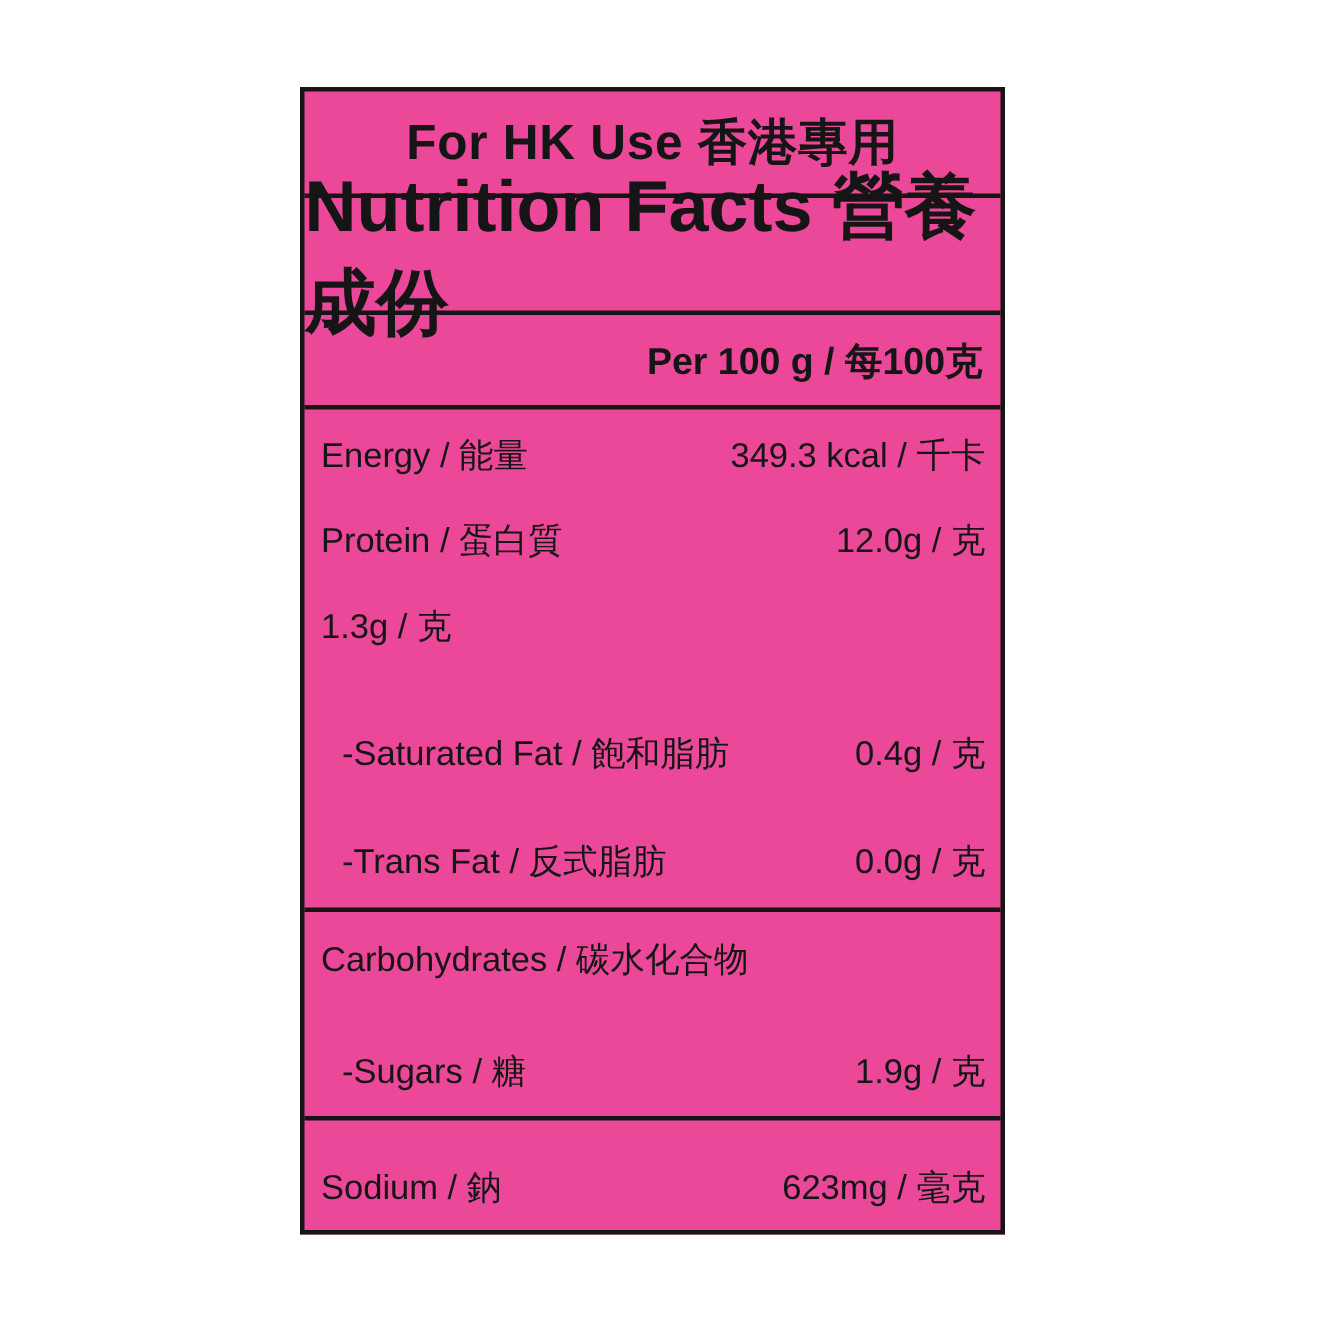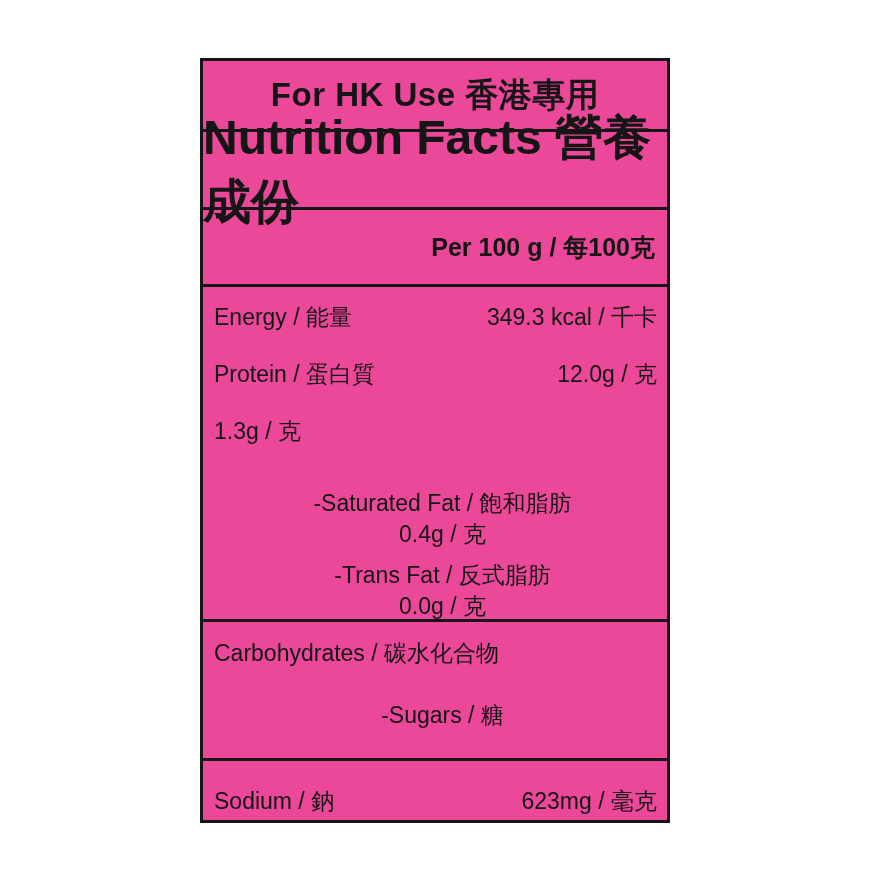--- a/index.html
+++ b/index.html
@@ -37,21 +37,21 @@
     font-size: 33px;
     font-weight: bold;
     letter-spacing: 0.5px;
   }
   .label-title {
     height: 78px;
     font-size: 48px;
     font-weight: bold;
   }
   .serving-row {
-    height: 77px;
+    height: 63px;
     font-size: 25px;
     font-weight: bold;
     justify-content: flex-end;
     padding-right: 12px;
   }
   .section {
     border-bottom: 3px solid #151515;
     flex: none;
     box-sizing: border-box;
   }
@@ -69,21 +69,21 @@
     height: 57px;
     display: flex;
     align-items: center;
     justify-content: space-between;
     padding: 0 10px 0 11px;
     font-size: 23px;
     box-sizing: border-box;
   }
   .nrow .nname { white-space: nowrap; }
   .nrow .nval  { white-space: nowrap; text-align: right; }
-  .nrow.indent { padding-left: 25px; flex-direction: column; }
+  .nrow.indent { padding-left: 25px; }
   .mt-2  { margin-top: 2px; }
   .mt-3  { margin-top: 3px; }
   .mt-15 { margin-top: 15px; }
   .mt-18 { margin-top: 18px; }
   .mt-28 { margin-top: 28px; }
 </style>
 </head>
 <body>
 
 <div class="label">
@@ -115,20 +115,21 @@
       <span class="nval">0.0g / 克</span>
     </div>
   </div>
 
   <div class="section sec-carbs">
     <div class="nrow mt-3">
       <span class="nname">Carbohydrates / 碳水化合物</span>
     </div>
     <div class="nrow indent mt-18">
       <span class="nname">-Sugars / 糖</span>
+      <span class="nval">1.9g / 克</span>
     </div>
   </div>
 
   <div class="section sec-sodium">
     <div class="nrow">
       <span class="nname">Sodium / 鈉</span>
       <span class="nval">623mg / 毫克</span>
     </div>
   </div>
 

